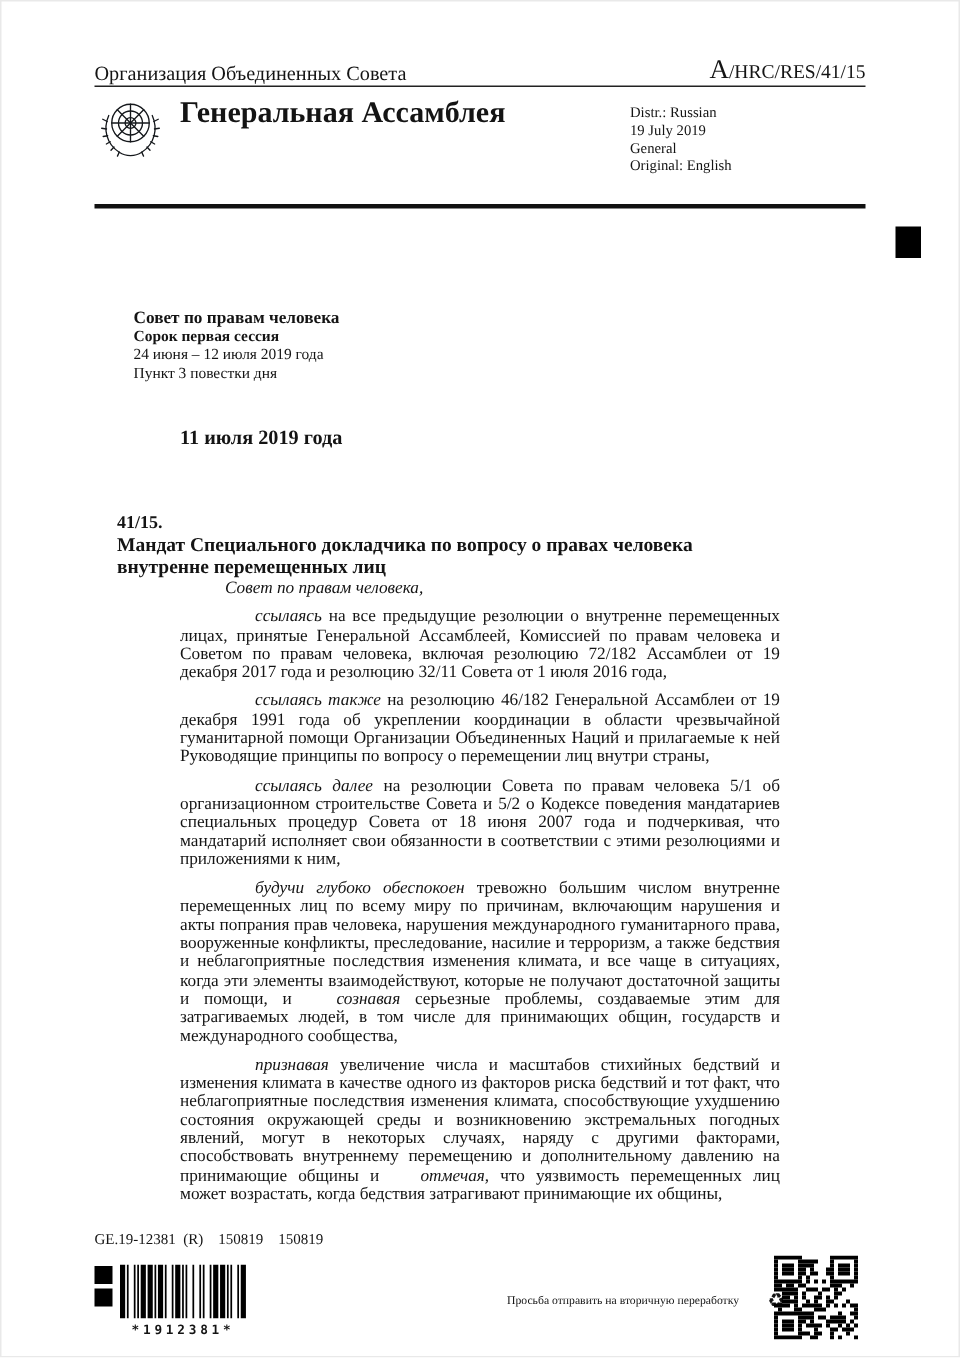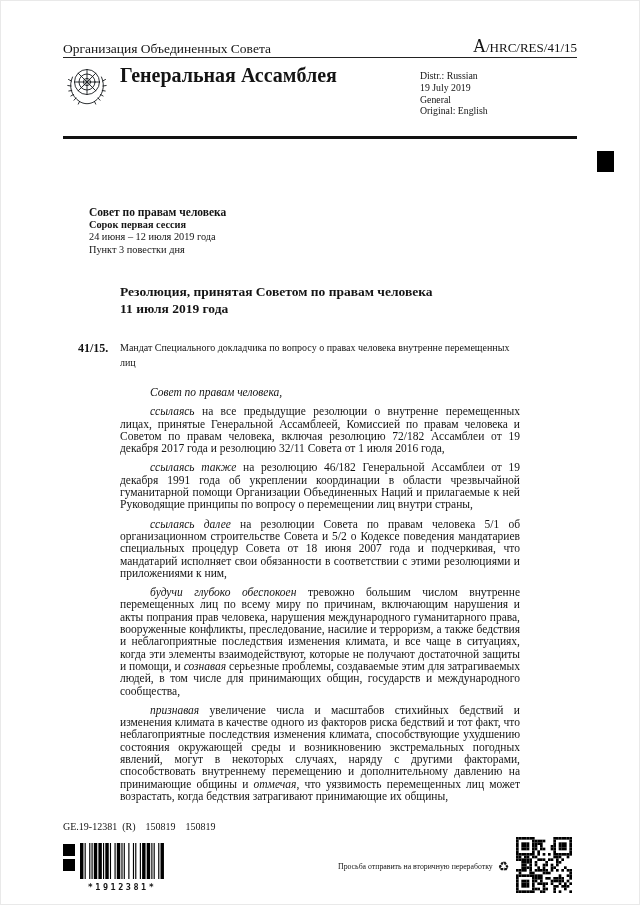--- a/index.html
+++ b/index.html
@@ -30,39 +30,39 @@
   .rule-thick { position: absolute; left: 63px; top: 136px; width: 514px; height: 2.5px; background: #111; }
   .reg-mark { position: absolute; left: 597px; top: 151px; width: 17px; height: 21px; background: #000; }
 
   
   .session { position: absolute; left: 49px; top: 206px; font-size: 10.3px; line-height: 12.5px; margin-left: 40px; }
   .council { font-size: 11.5px; font-weight: bold; }
   .session-label { font-weight: bold; }
 
   
   .res-heading { position: absolute; left: 120px; top: 283px; font-size: 13.5px; font-weight: bold; line-height: 17px; }
-  .res-number-row { position: absolute; left: 78px; top: 341px; display: flex; }
+  .res-number-row { position: absolute; left: 78px; top: 341px; display: flex; flex-direction: column; }
   .res-number { flex: none; width: 42px; font-weight: bold; font-size: 12px; }
-  .res-subject { width: 392px; font-weight: normal; font-size: 10px; line-height: 14.5px; }
+  .res-subject { width: 392px; font-weight: bold; font-size: 13px; line-height: 14.5px; }
 
   
   .body-text { position: absolute; left: 120px; top: 386px; width: 400px; font-size: 11.5px; line-height: 12.3px; text-align: justify; }
   .opening { font-style: italic; text-indent: 30px; margin: 0 0 7px 0; }
   .para { margin: 0 0 7px 0; text-indent: 30px; }
-  .lead-italic { font-style: italic; }
+  .lead-italic { font-style: italic; margin-left: 20px; }
 
   
   .ge-line { position: absolute; left: 63px; top: 821px; font-size: 10px; white-space: pre; }
   .print-squares { position: absolute; left: 63px; top: 844px; }
   .print-squares .sq { width: 12px; height: 12px; background: #000; margin-bottom: 3px; }
   .barcode { position: absolute; left: 80px; top: 843px; width: 84px; height: 36px; }
   .barcode svg { width: 100%; height: 100%; fill: #000; }
   .barcode-label { position: absolute; left: 74px; top: 882px; width: 96px; text-align: center;
     font-family: "DejaVu Sans Mono", monospace; font-size: 8.5px; letter-spacing: 2.5px; white-space: nowrap; font-weight: bold; }
-  .recycle { position: absolute; left: 338px; top: 860px; display: flex; align-items: center; gap: 5px; font-size: 7.8px; }
+  .recycle { position: absolute; left: 338px; top: 860px; display: flex; align-items: center; gap: 19px; font-size: 7.8px; }
   .recycle-icon { font-size: 13px; line-height: 1; }
   .qr { position: absolute; left: 516px; top: 837px; width: 56px; height: 56px; }
   .qr svg { width: 100%; height: 100%; fill: #000; }
 </style>
 </head>
 <body>
 
 <div class="page">
 
   <div class="header-top">
@@ -103,21 +103,20 @@
   <div class="reg-mark"></div>
 
   <div class="session">
     <div class="council">Совет по правам человека</div>
     <div class="session-label">Сорок первая сессия</div>
     <div>24 июня – 12 июля 2019 года</div>
     <div>Пункт 3 повестки дня</div>
   </div>
 
   <div class="res-heading">
-    <div>Резолюция, принятая Советом по правам человека</div>
     <div>11 июля 2019 года</div>
   </div>
 
   <div class="res-number-row">
     <span class="res-number">41/15.</span>
     <span class="res-subject">Мандат Специального докладчика по вопросу о правах человека внутренне перемещенных лиц</span>
   </div>
 
   <div class="body-text">
     <p class="opening">Совет по правам человека,</p>

